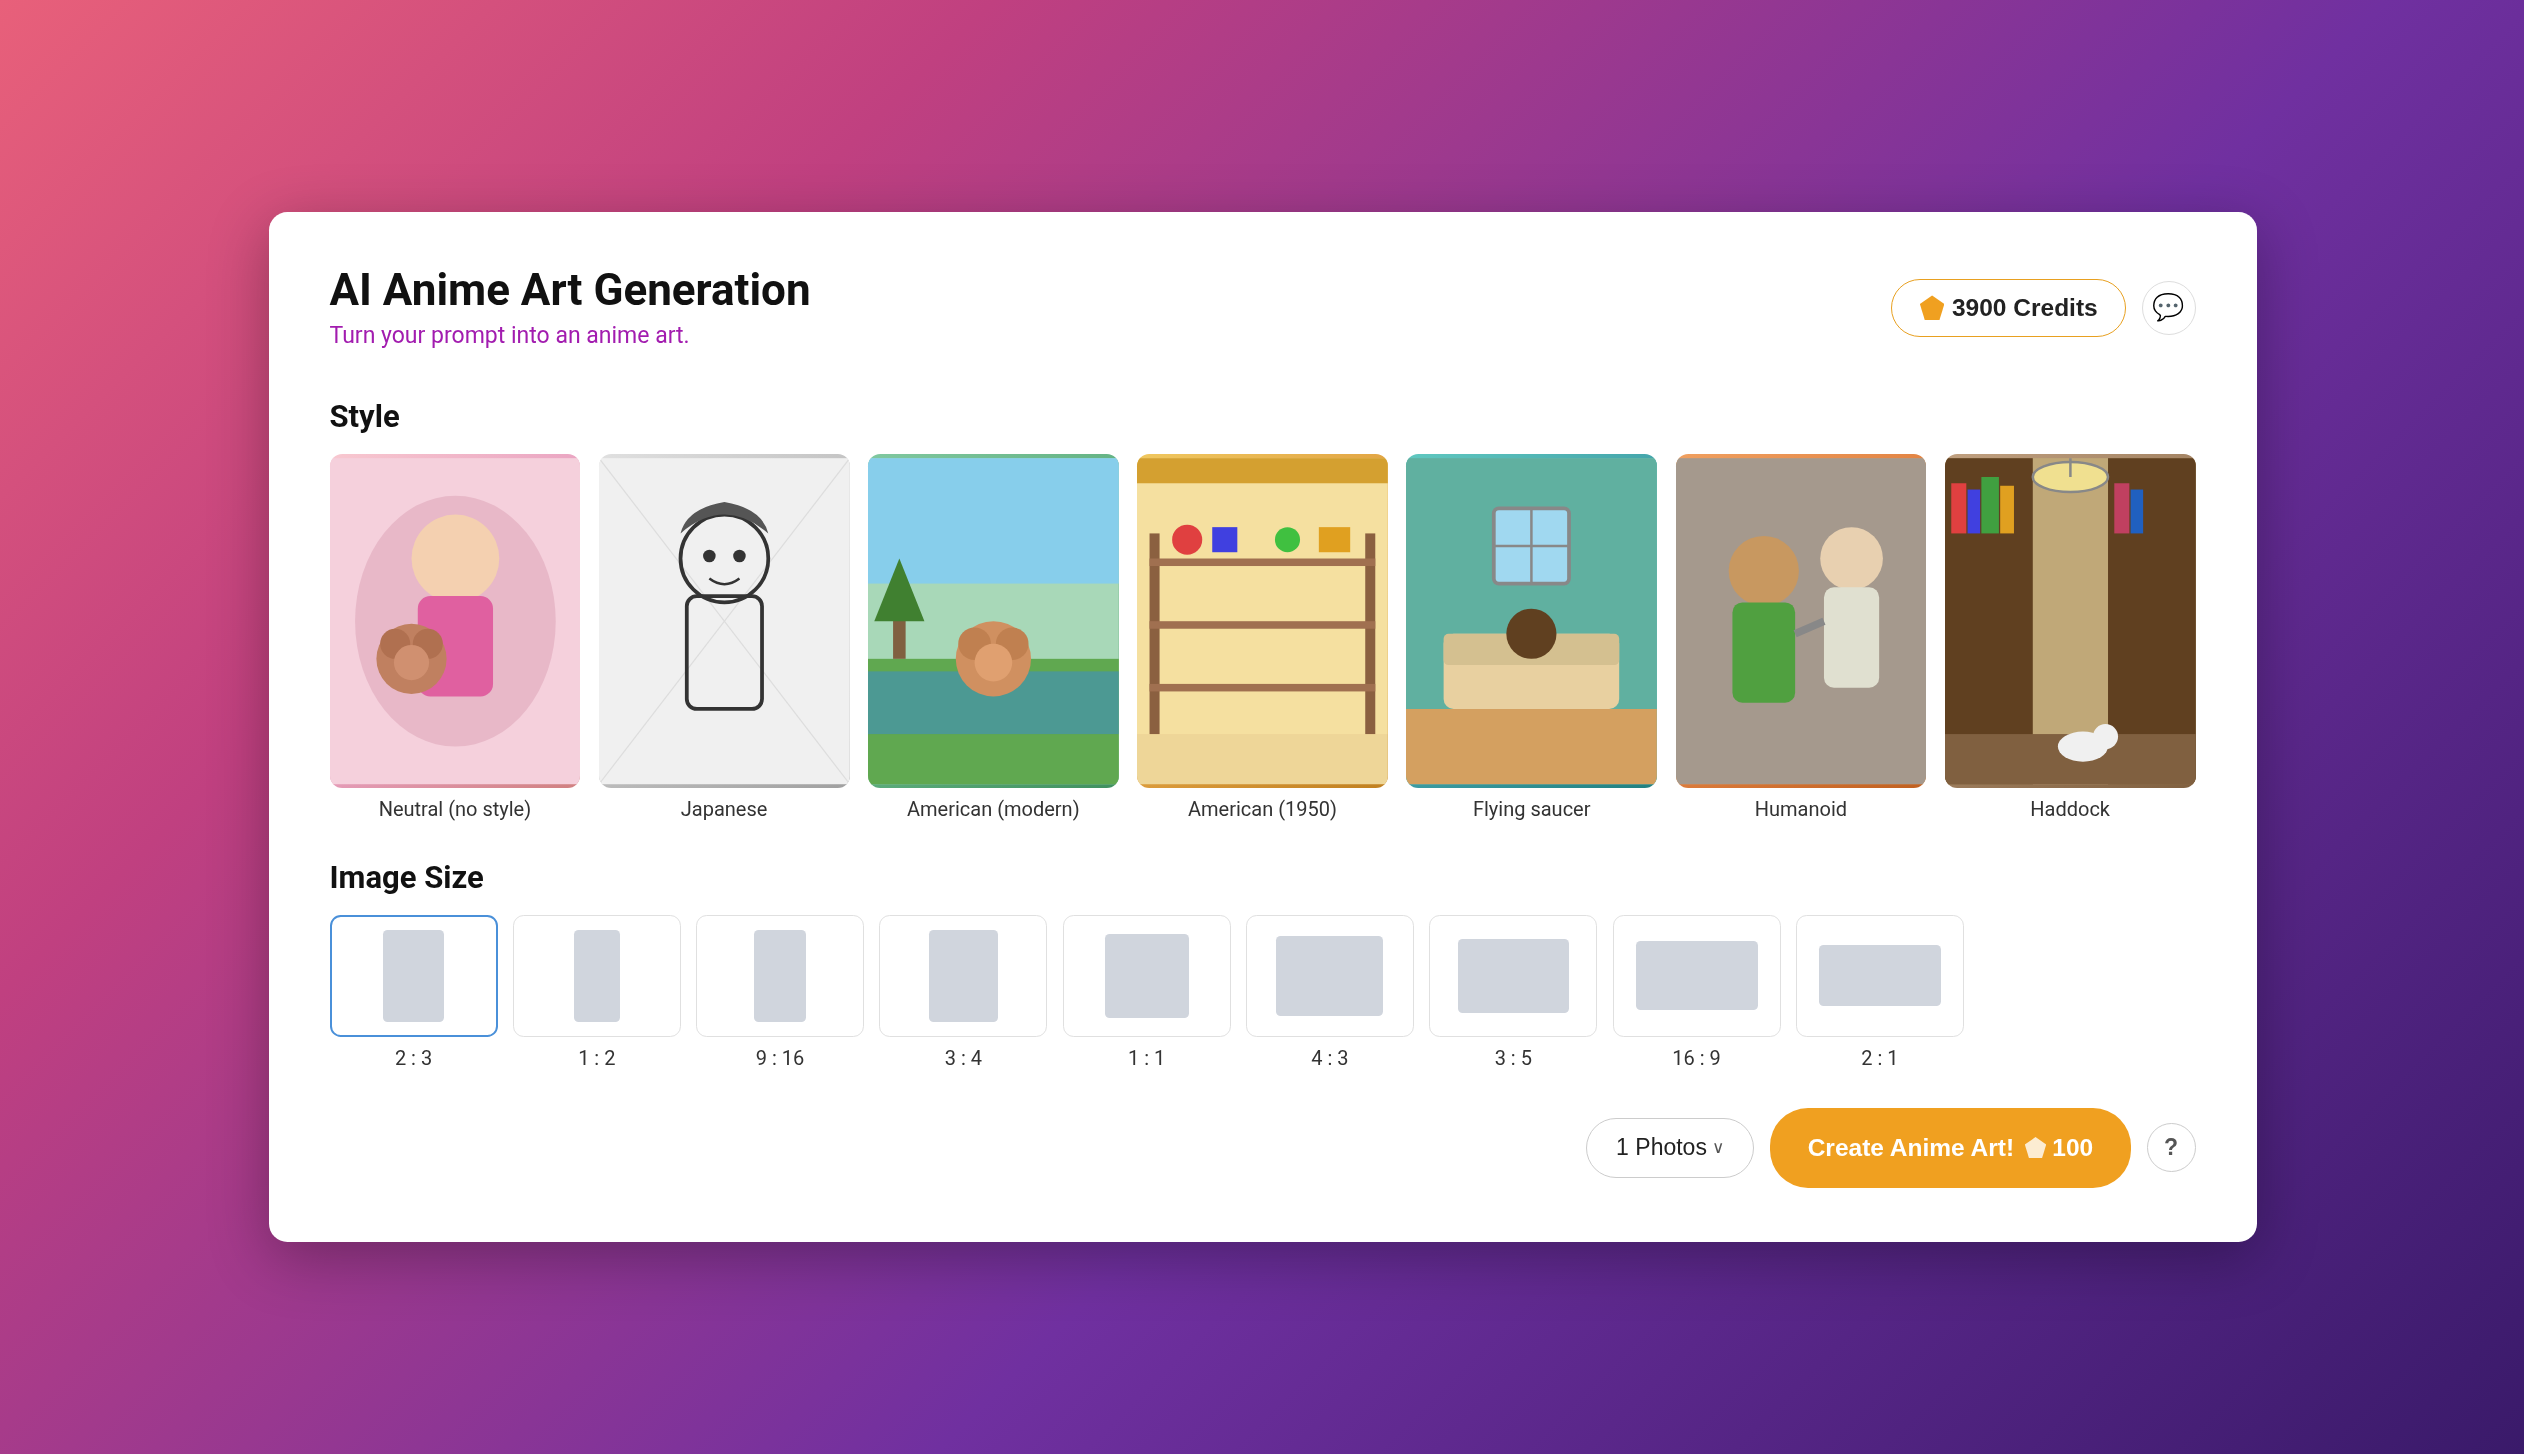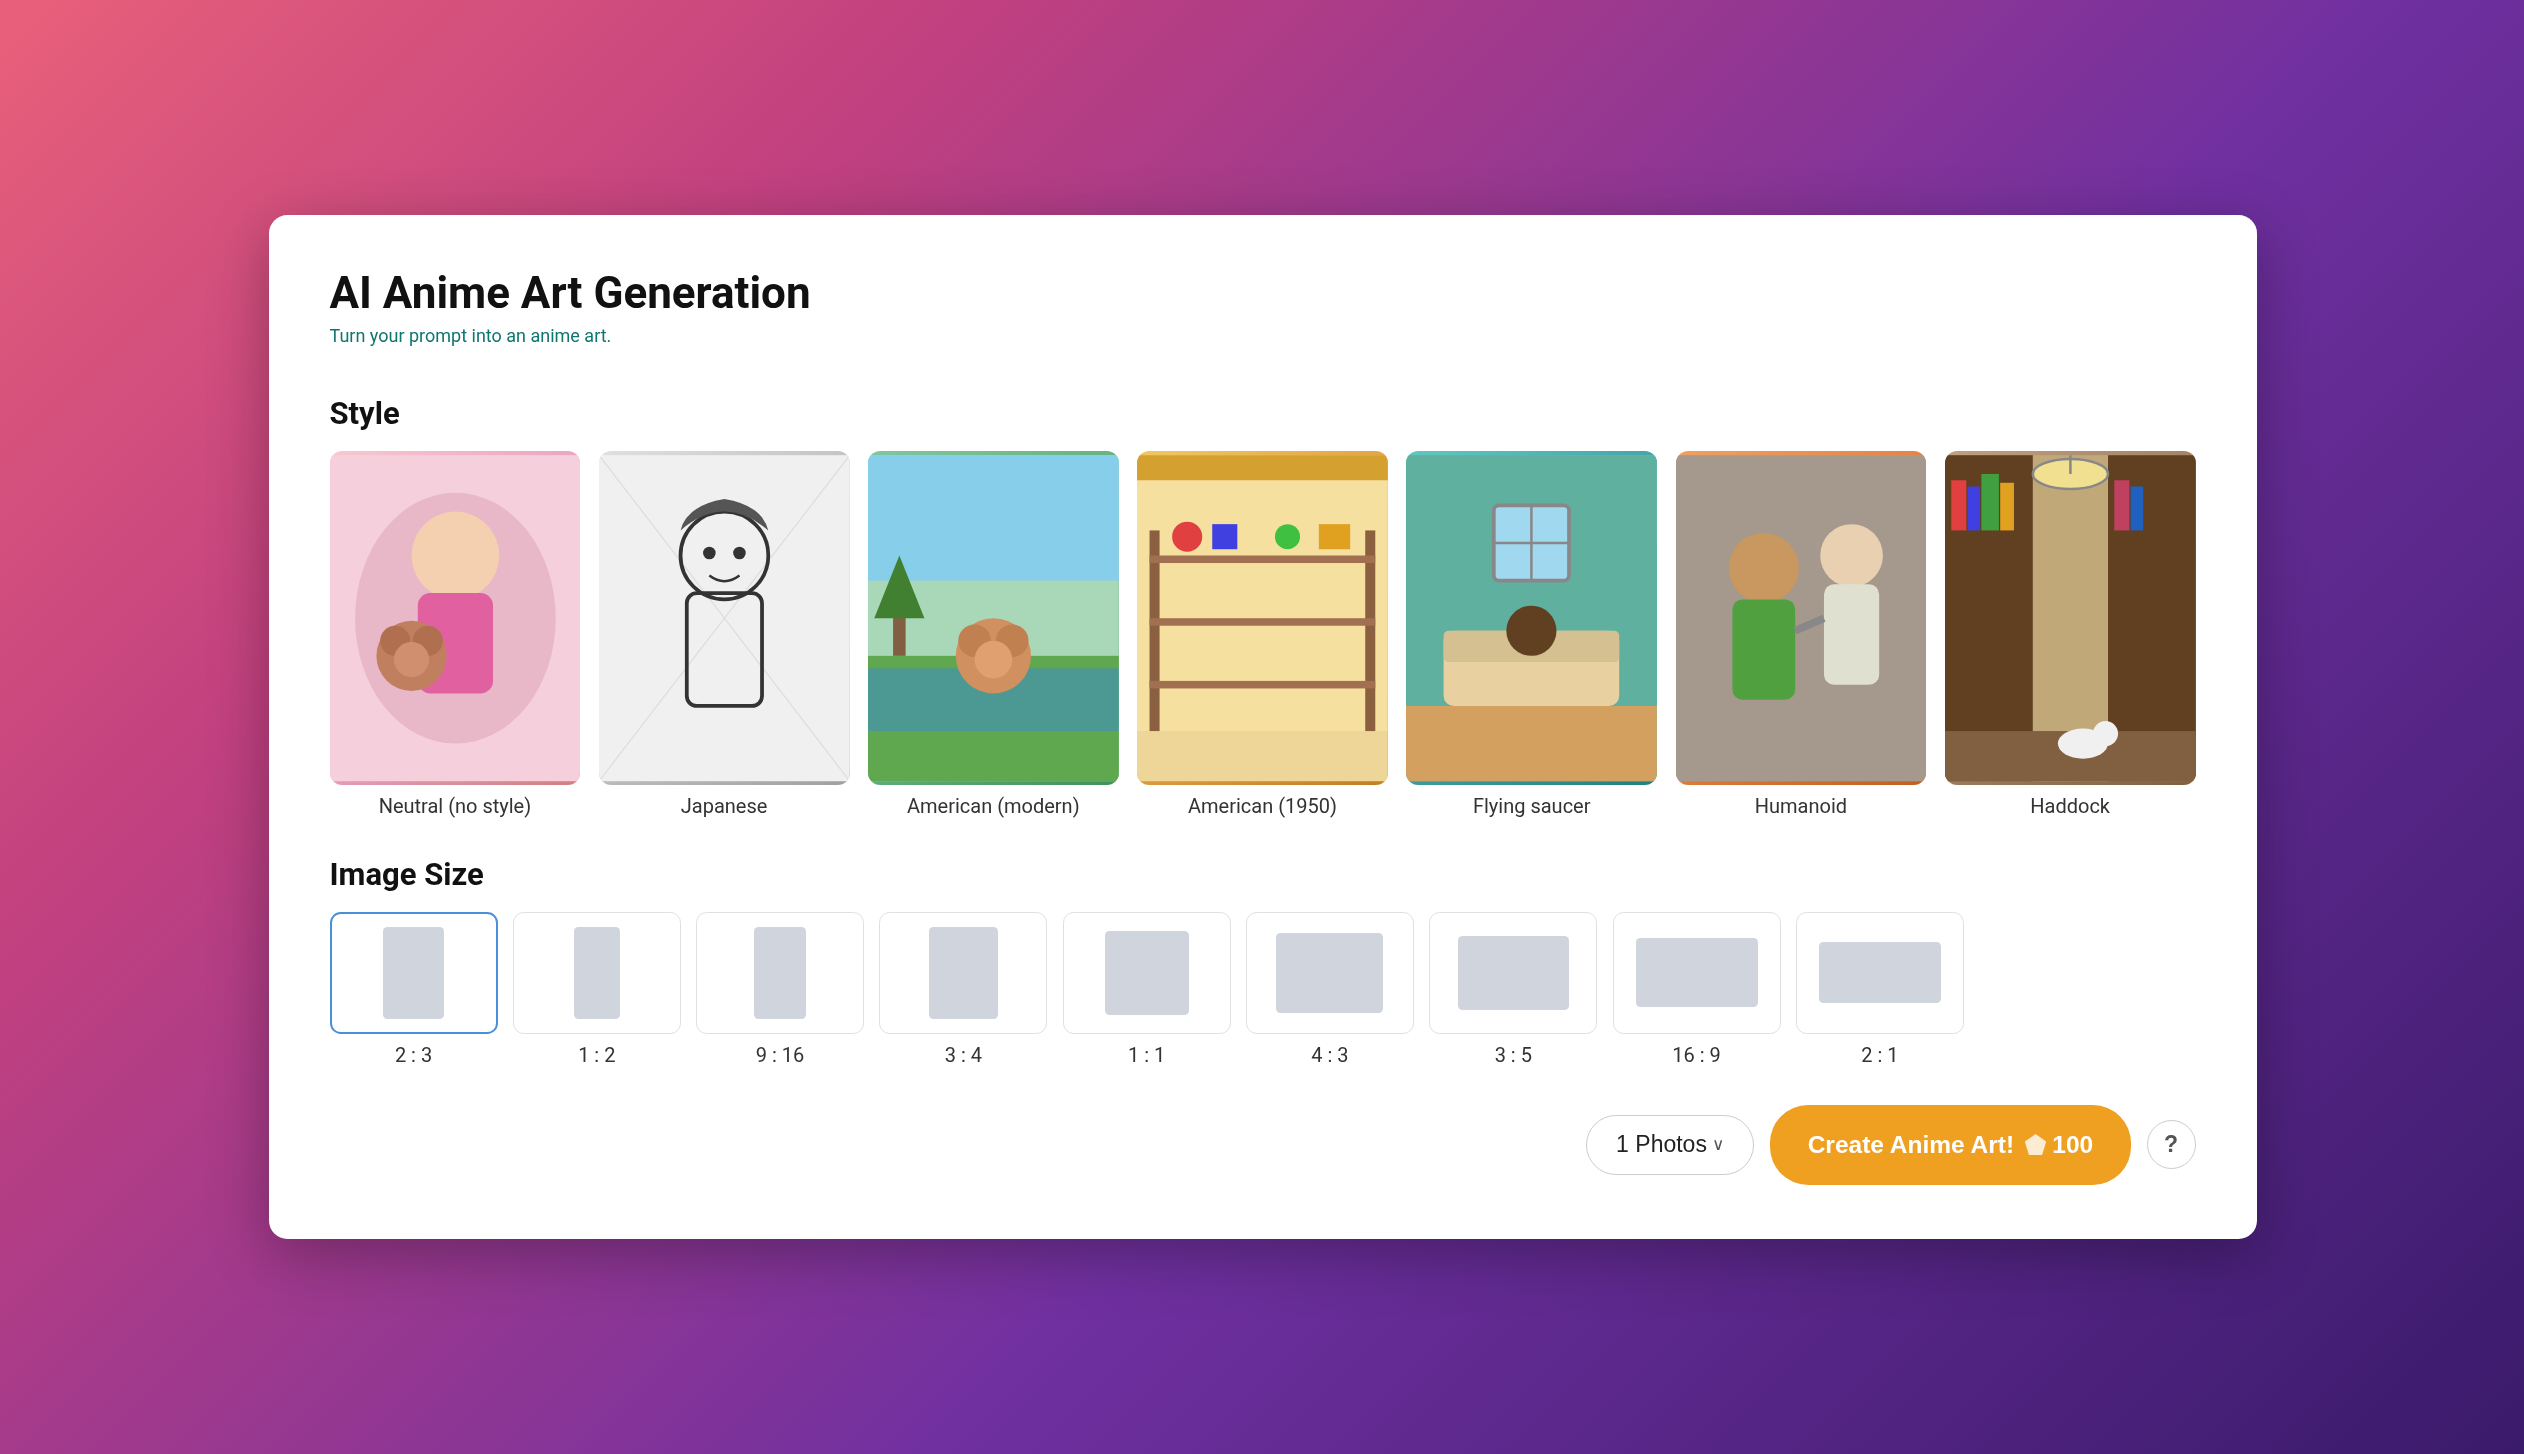--- a/index.html
+++ b/index.html
@@ -31,22 +31,22 @@
     }
 
     .header-left h1 {
       font-size: 44px;
       font-weight: 700;
       color: #111;
       line-height: 1.1;
     }
 
     .header-left p {
-      font-size: 18px;
-      color: #0f766e;
+      font-size: 23px;
+      color: #a21caf;
       margin-top: 7.6px;
     }
 
     .header-right {
       display: flex;
       align-items: center;
       gap: 15.3px;
     }
 
     .credits-btn {
@@ -268,20 +268,29 @@
   </style>
 </head>
 <body>
 
 <div class="card">
 
   <div class="header">
     <div class="header-left">
       <h1>AI Anime Art Generation</h1>
       <p>Turn your prompt into an anime art.</p>
+    </div>
+    <div class="header-right">
+      <button class="credits-btn">
+        <div class="credits-gem"></div>
+        <span>3900 Credits</span>
+      </button>
+      <button class="chat-btn">
+        <span>💬</span>
+      </button>
     </div>
   </div>
 
   <div>
     <div class="section-title">Style</div>
     <div class="style-grid" id="style-grid">
 
     <div class="style-item">
       <div class="style-img neutral">
         <svg viewBox="0 0 200 260" xmlns="http://www.w3.org/2000/svg" class="style-canvas">

